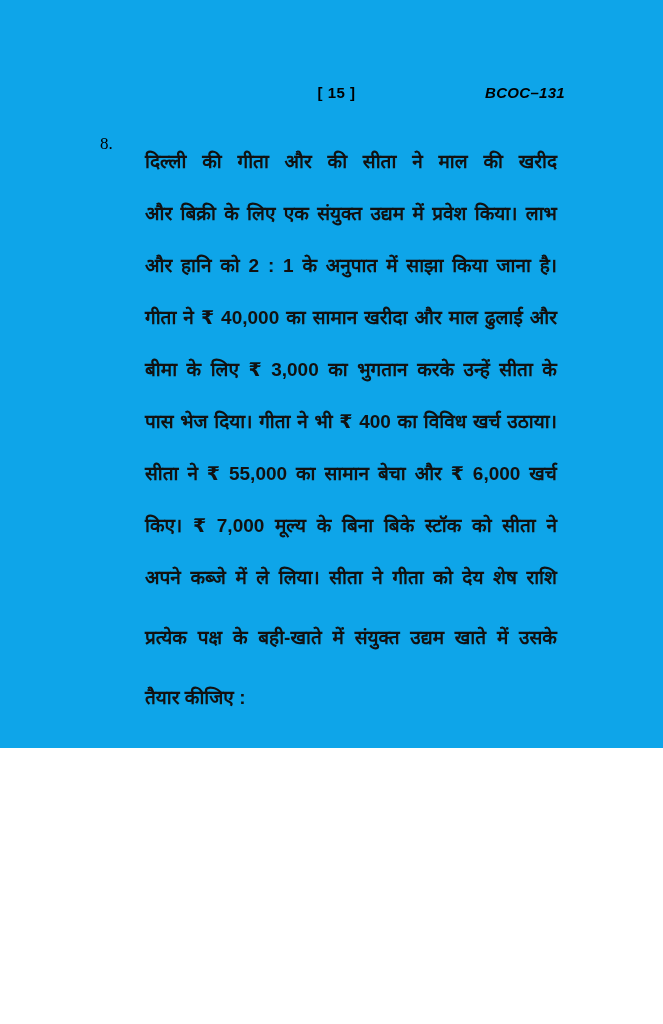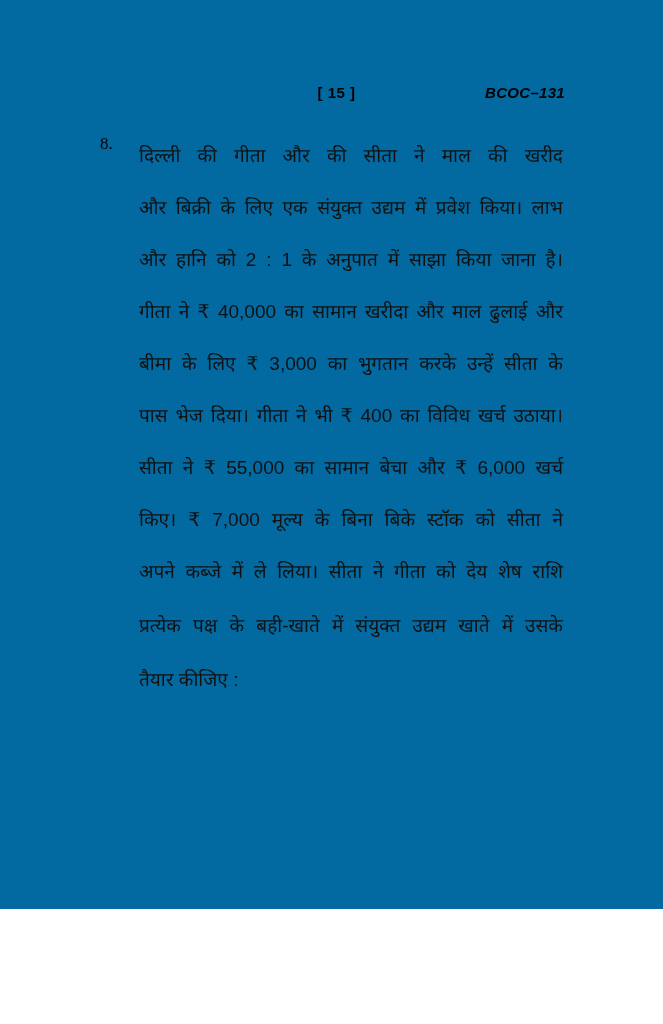--- a/index.html
+++ b/index.html
@@ -8,23 +8,23 @@
     background: #ffffff;
   }
   body {
     font-family: "Liberation Serif", "DejaVu Serif", serif;
     color: #111111;
     -webkit-font-smoothing: antialiased;
   }
   .page {
     position: relative;
     width: 663px;
-    height: 909px;
+    height: 748px;
     margin: 0 auto;
-    background: #0369a1;
+    background: #0ea5e9;
     overflow: hidden;
   }
 
   
   .page-header {
     position: absolute;
     left: 100px;
     top: 84px;
     width: 465px;
     height: 24px;
@@ -70,21 +70,22 @@
     font-size: 17px;
     line-height: 31px;
     color: #000000;
     font-family: "Liberation Serif", "DejaVu Serif", serif;
   }
   .q-body {
     margin-left: 37px;
     width: 428px;
   }
   .para {
-    margin: 2px;
+    margin: 8px;
+    font-weight: bold;
   }
   .para + .para {
     margin-top: 0;
   }
   .line {
     position: relative;
     height: 52px;
     line-height: 52px;
     font-size: 19px;
     color: #111111;

